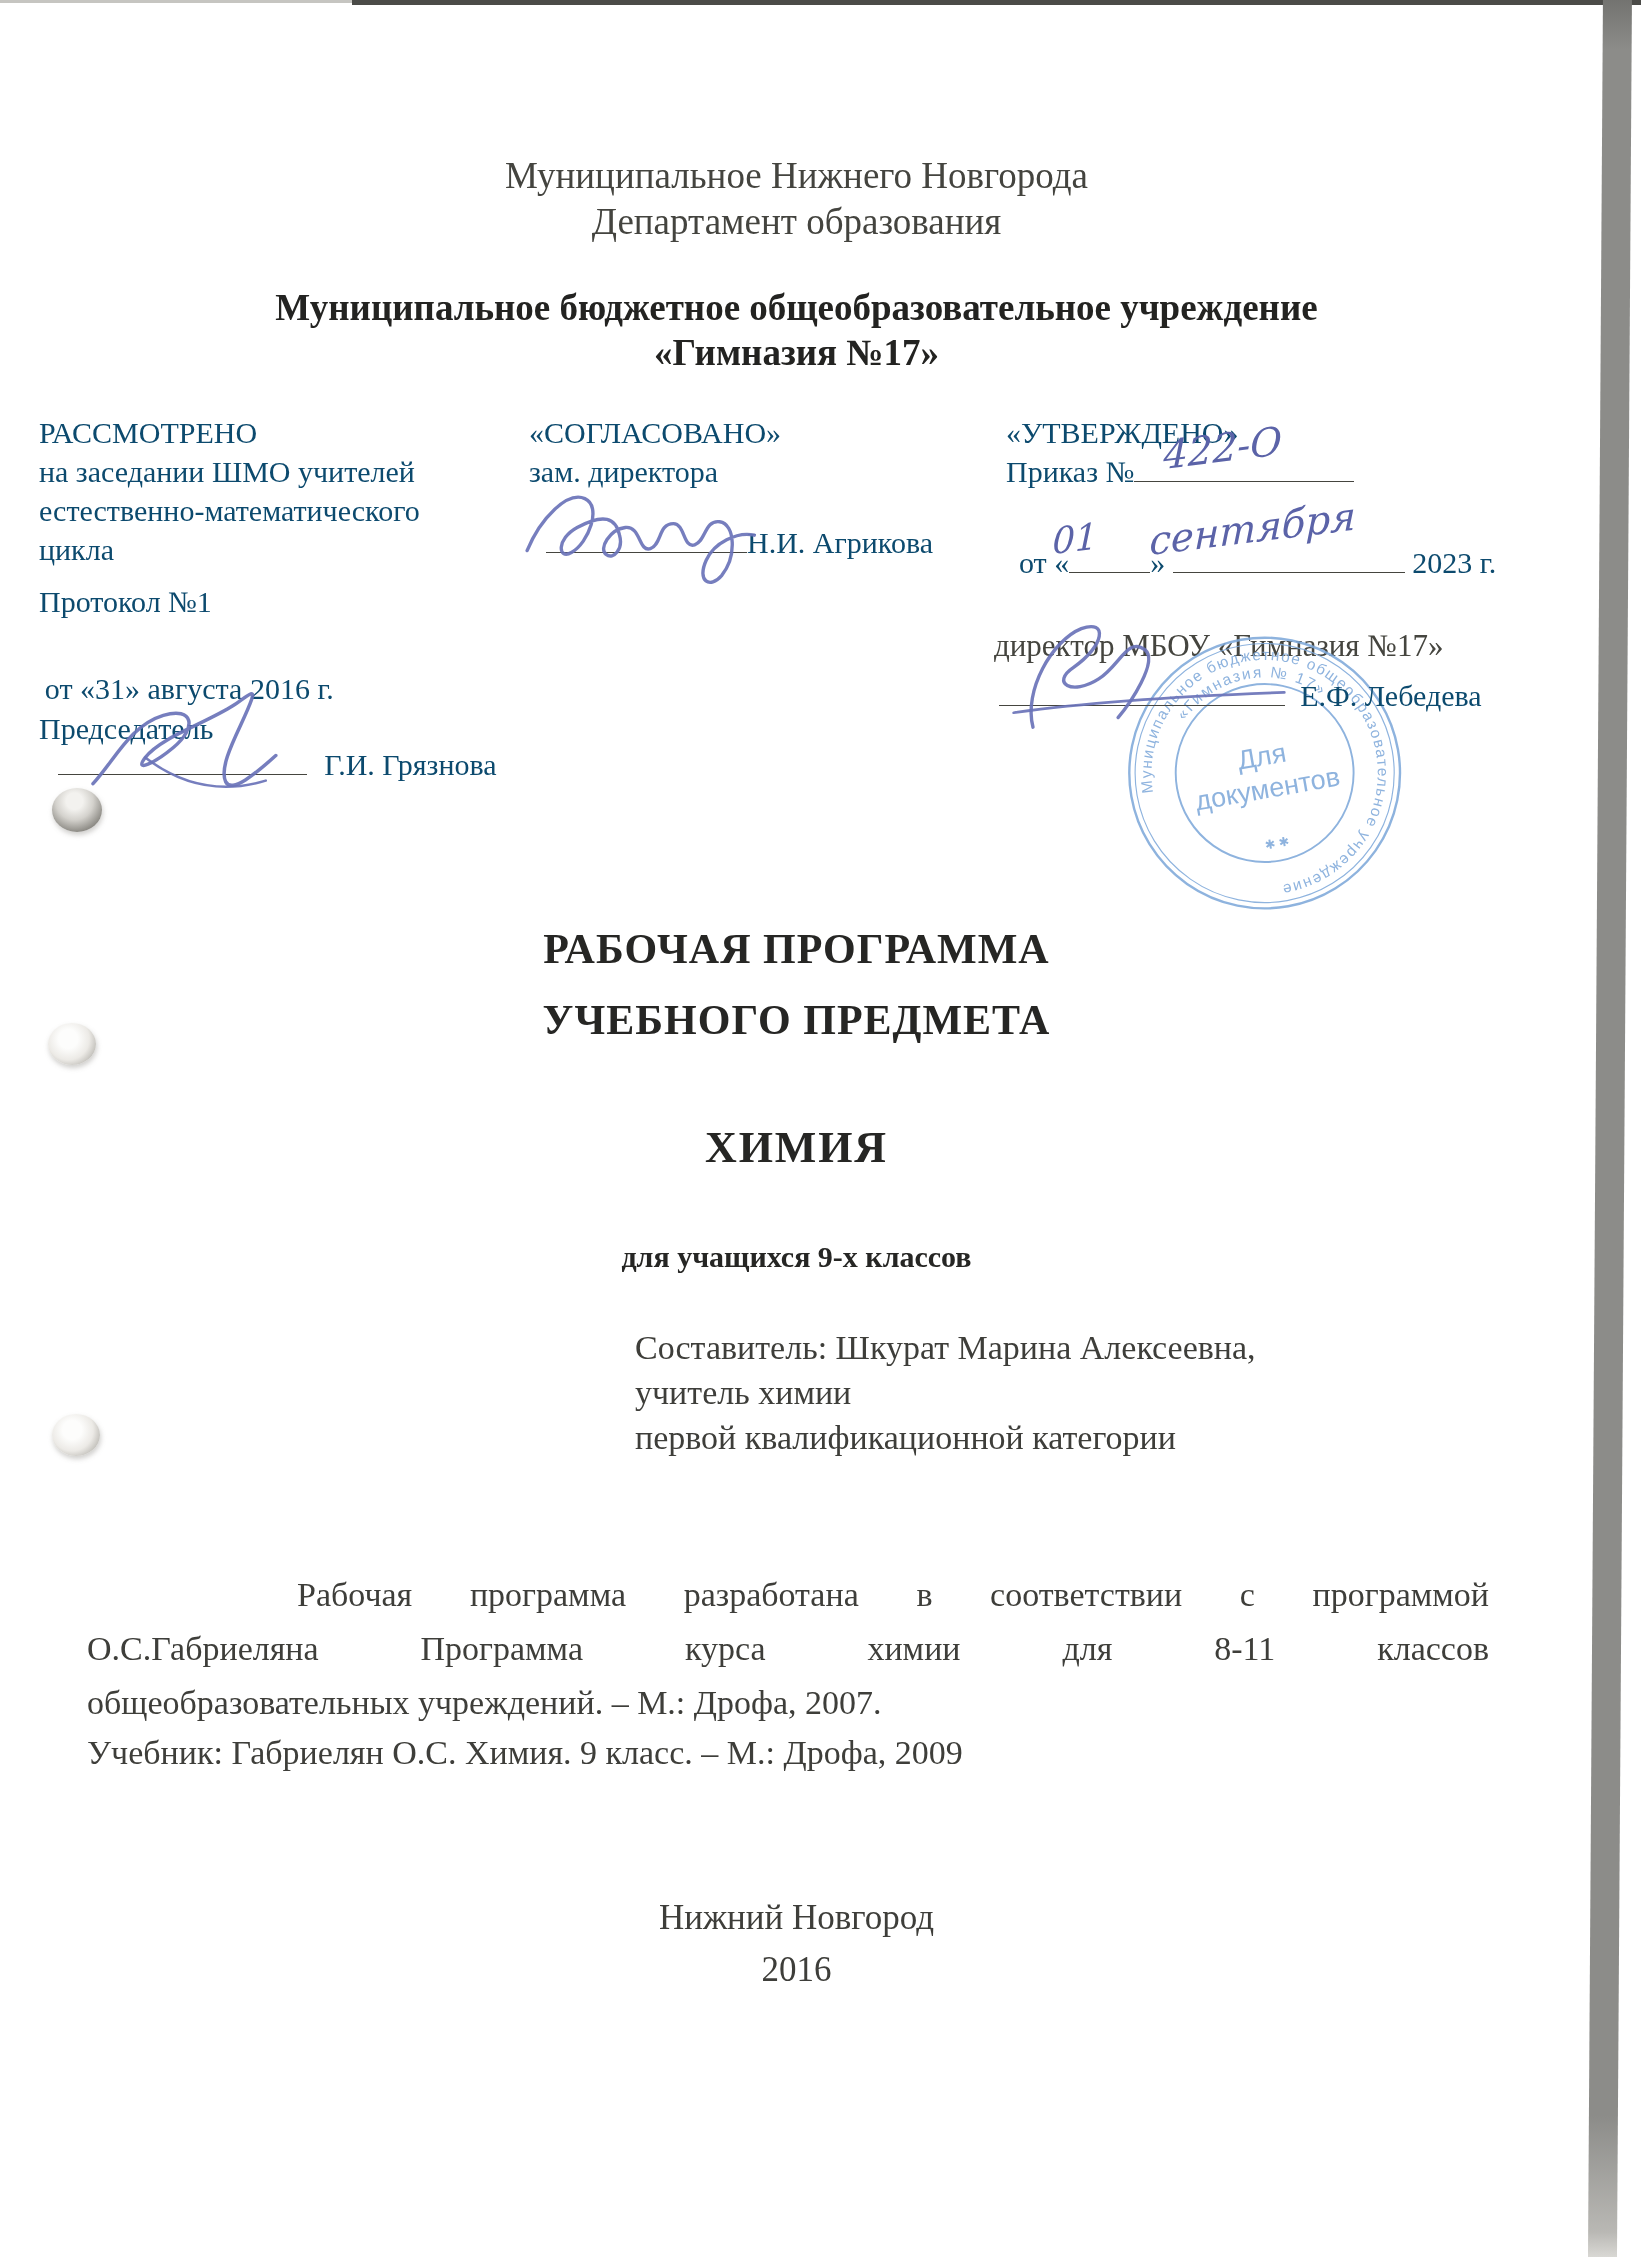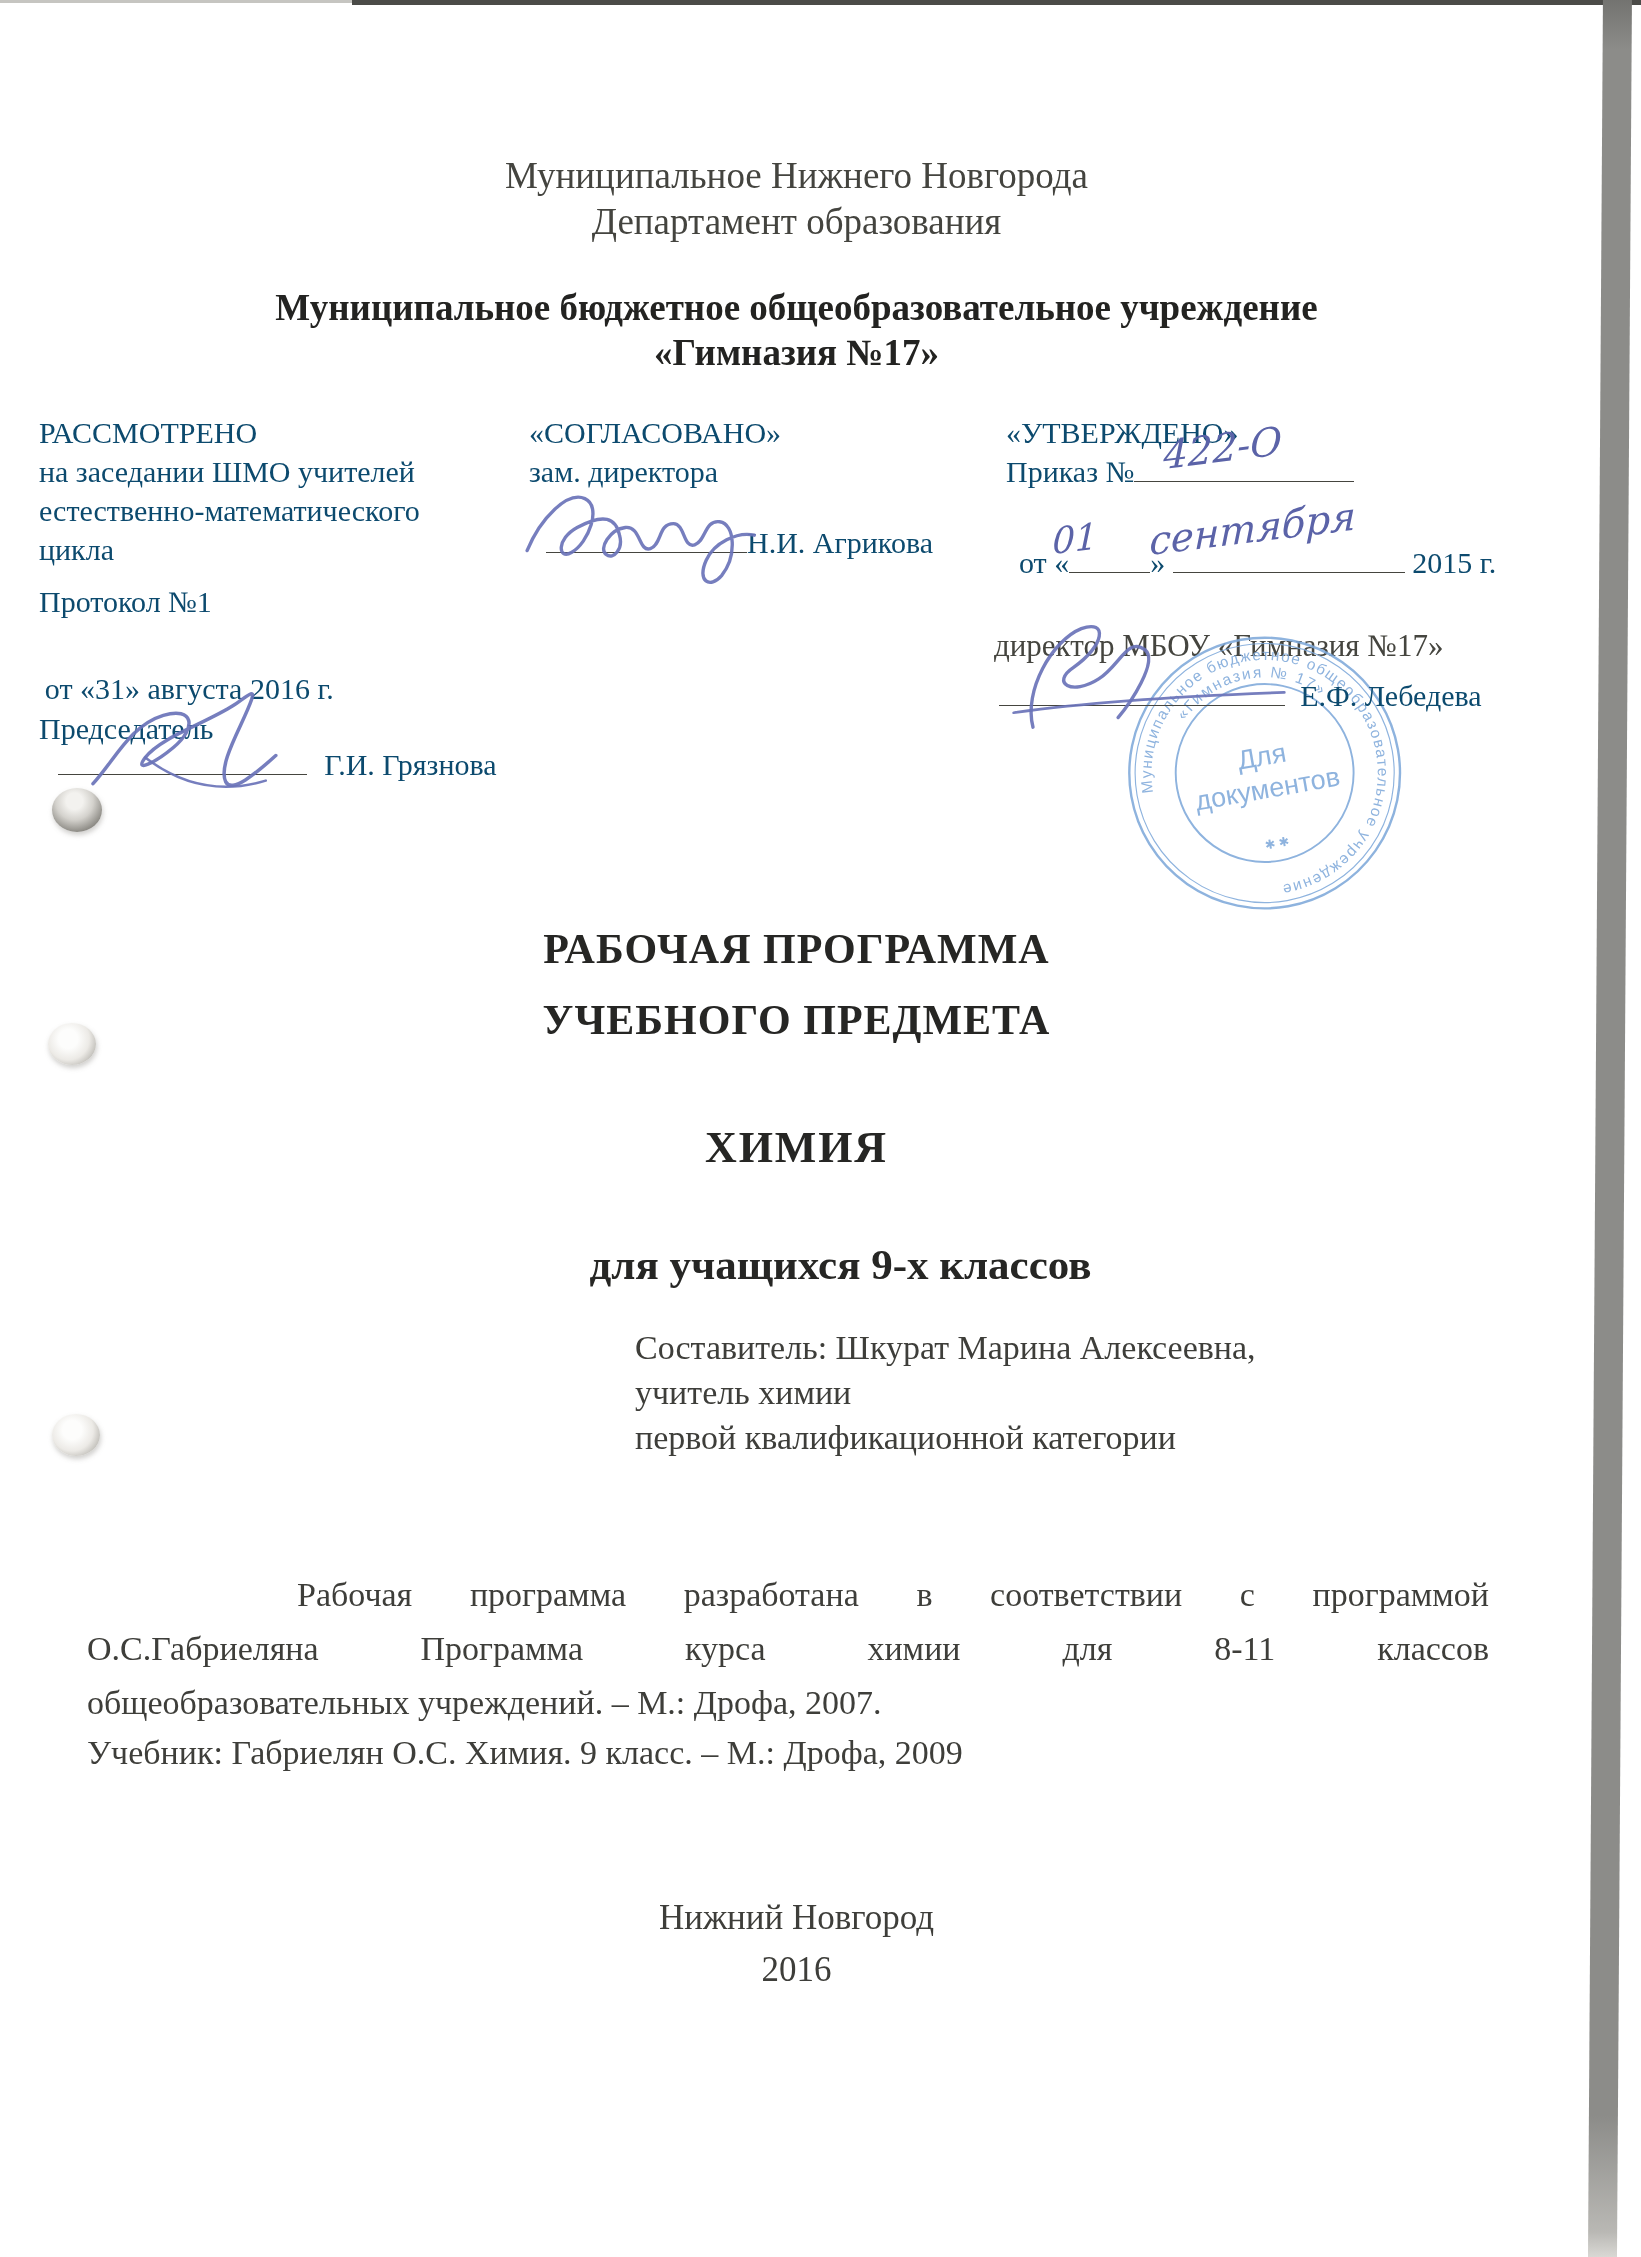--- a/index.html
+++ b/index.html
@@ -8,21 +8,21 @@
     font-family:"Liberation Serif","DejaVu Serif",serif;color:#3a3a38;
   }
   .abs{position:absolute;}
   .center{width:1593px;left:0;text-align:center;}
   .hdr{font-size:37px;color:#44443f;}
   .org{font-size:37px;font-weight:bold;color:#232321;}
   .coltxt{font-size:30px;color:#0c4a6e;line-height:39px;}
   .blank{display:inline-block;border-bottom:1.9px solid #45453f;height:29px;vertical-align:baseline;}
   .titleline{font-size:42px;font-weight:bold;color:#262624;letter-spacing:1px;}
   .bigsub{font-size:44px;font-weight:bold;color:#262624;letter-spacing:1.9px;}
-  .aud{font-size:43px;font-weight:bold;color:#262624;margin-left:44px;}
+  .aud{font-size:30px;font-weight:bold;color:#262624;}
   .body35{font-size:34px;color:#3e3e3a;}
   .just{text-align:justify;text-align-last:justify;}
   .hand{
     font-family:"DejaVu Serif",serif;font-style:italic;color:#5b63a8;
     transform:rotate(-7deg) skewX(-8deg);transform-origin:left bottom;display:inline-block;
   }
   .sig-svg path{fill:none;stroke:#6a73b8;stroke-width:3.5;stroke-linecap:round;opacity:.92;}
   .fastener{
     border-radius:50%;
     background:radial-gradient(circle at 42% 38%, #fdfdfc 25%, #eceae6 55%, #b3b1ab 85%, #d8d6d1 100%);
@@ -85,21 +85,21 @@
   <div>«УТВЕРЖДЕНО»</div>
   <div>
     <span>Приказ №</span><span class="blank" style="width:220px;"></span>
   </div>
 </div>
 <span class="abs hand" style="left:1163px;top:433px;font-size:39px;">422-О</span>
 
 <div class="abs coltxt" style="left:1019px;top:543px;">
   <span>от «</span><span class="blank" style="width:81px;"></span><span>»</span>
   <span class="blank" style="width:232px;"></span>
-  <span>2015 г.</span>
+  <span>2023 г.</span>
 </div>
 <span class="abs hand" style="left:1052px;top:521px;font-size:36px;">01</span>
 <span class="abs hand" style="left:1149px;top:519px;font-size:39px;">сентября</span>
 
 <div class="abs" style="left:994px;top:628px;font-size:31px;color:#45453f;">директор МБОУ «Гимназия №17»</div>
 
 <div class="abs stampwrap" style="left:1091px;top:599px;">
   <svg width="348" height="348" viewBox="0 0 360 360">
     <defs>
       <path id="ringPath" d="M 180,180 m -117,0 a 117,117 0 1 1 234,0 a 117,117 0 1 1 -234,0"></path>

